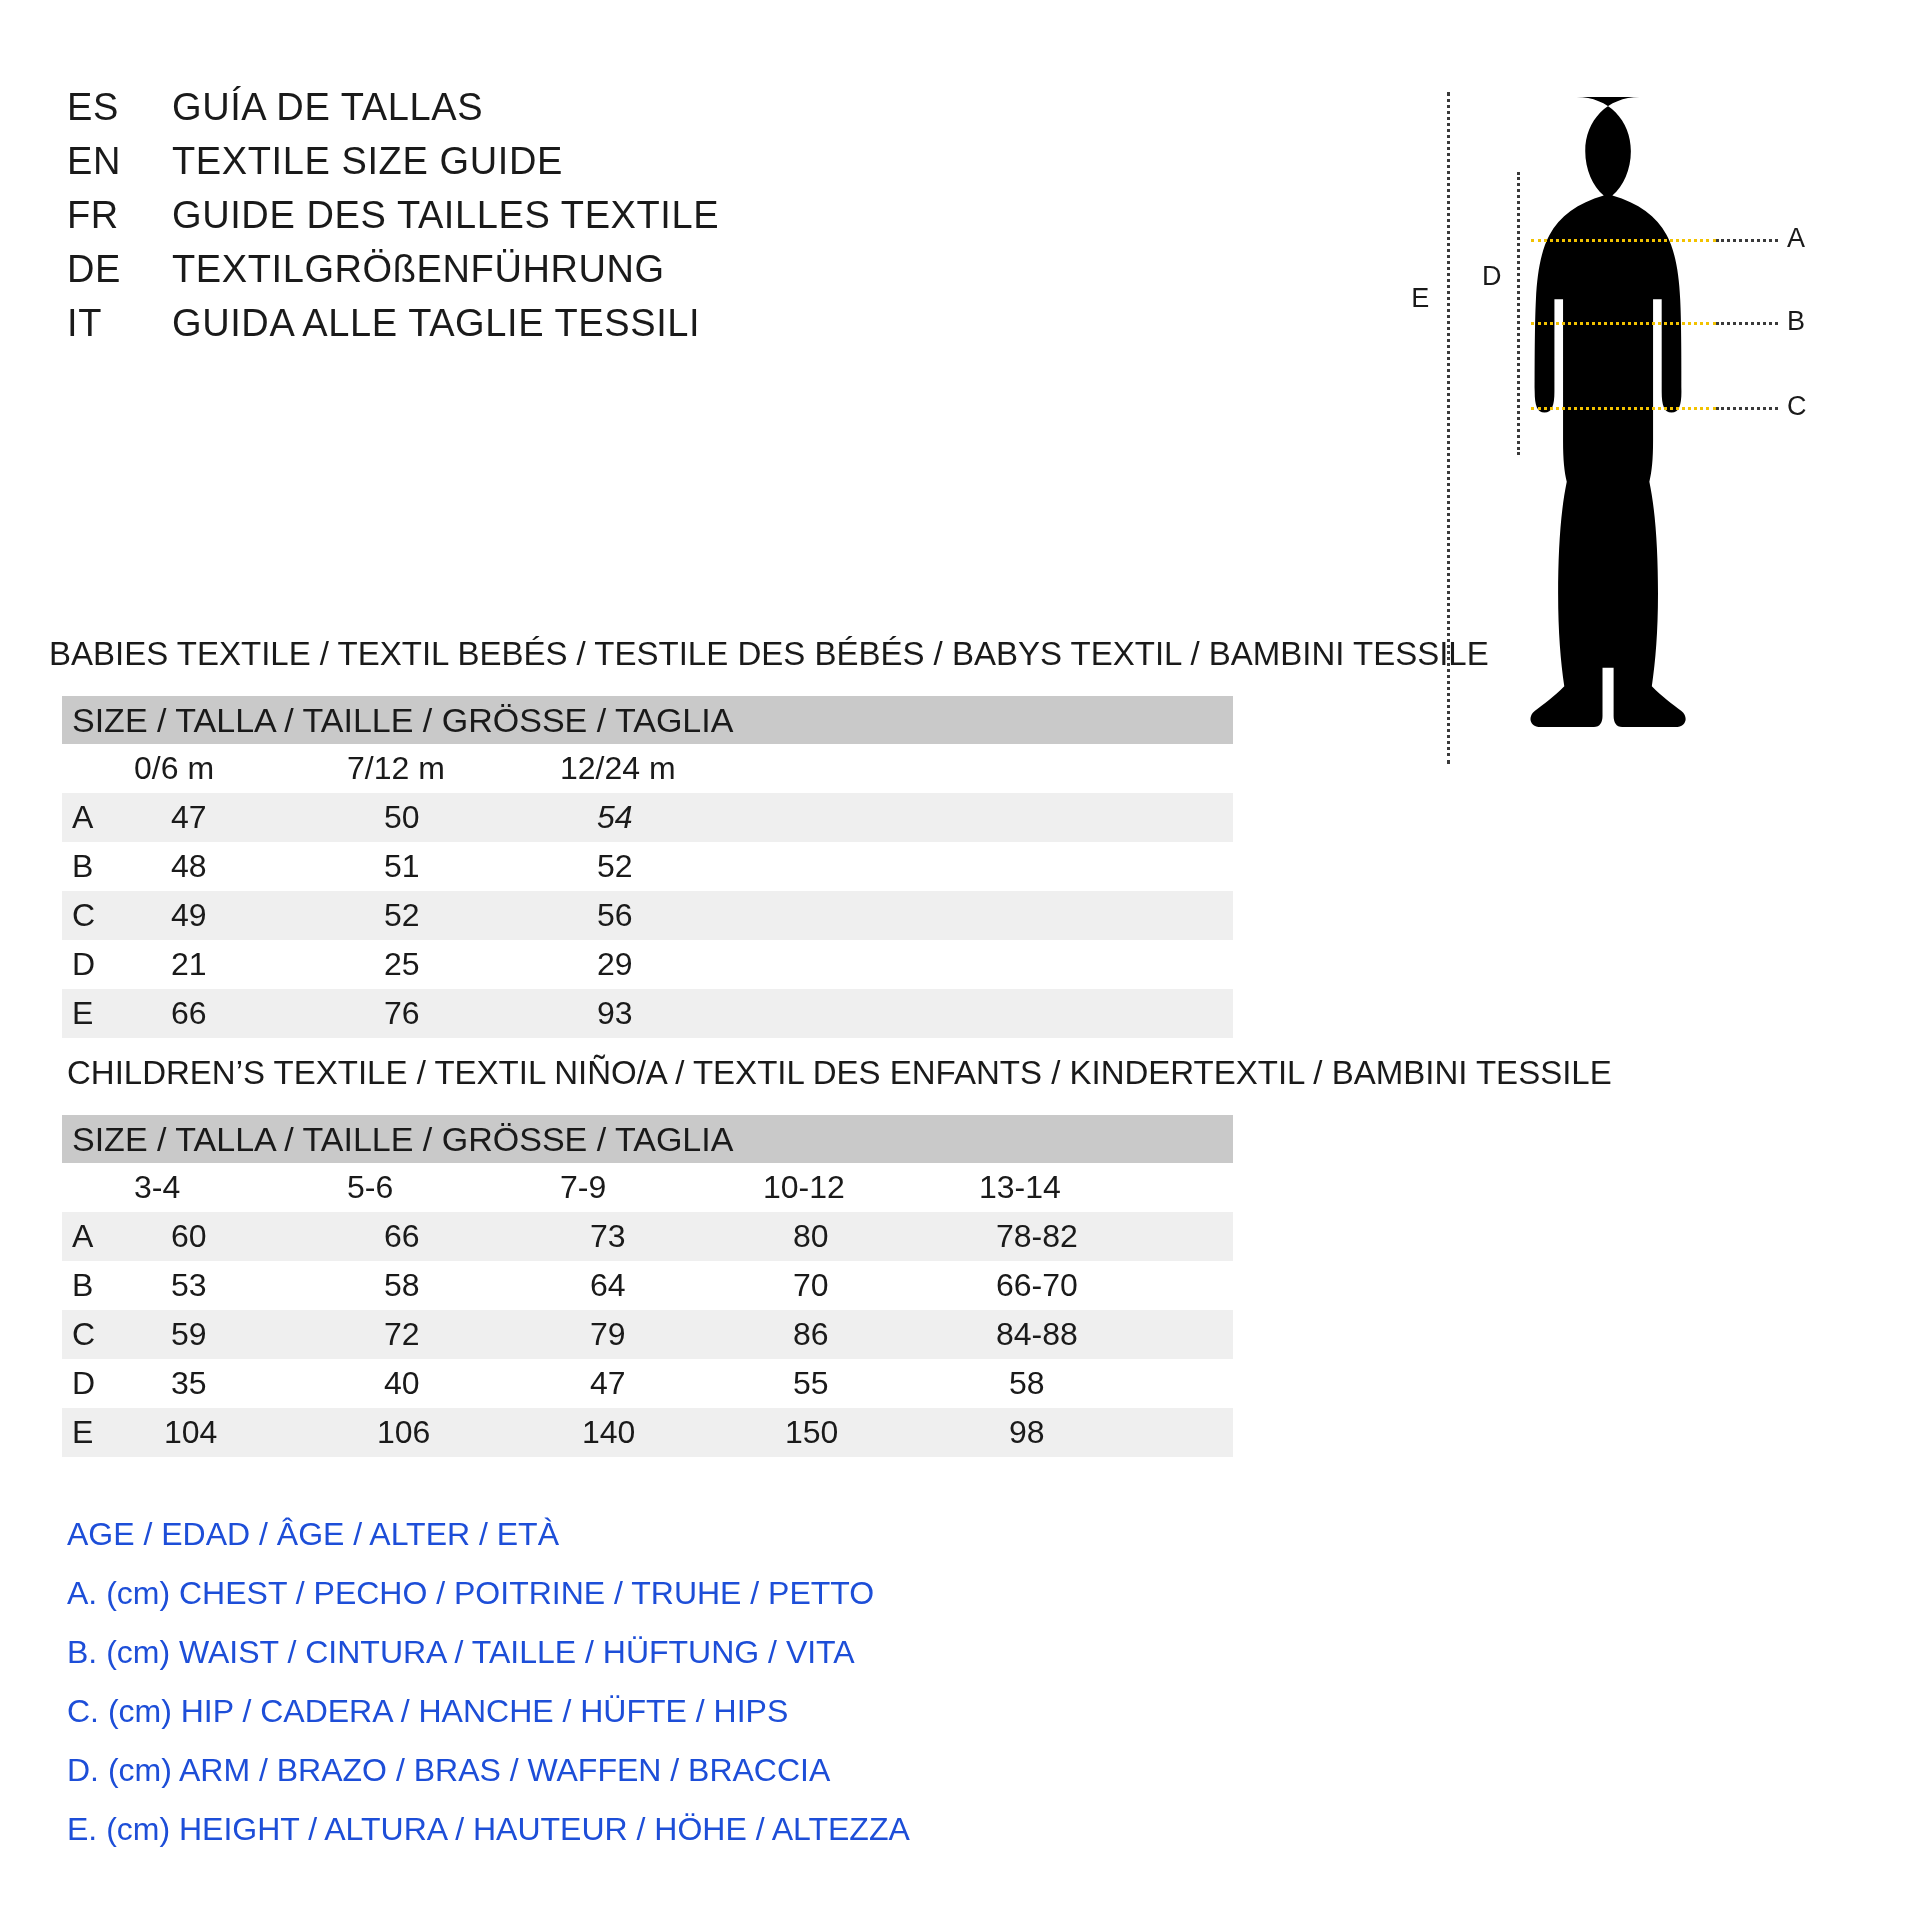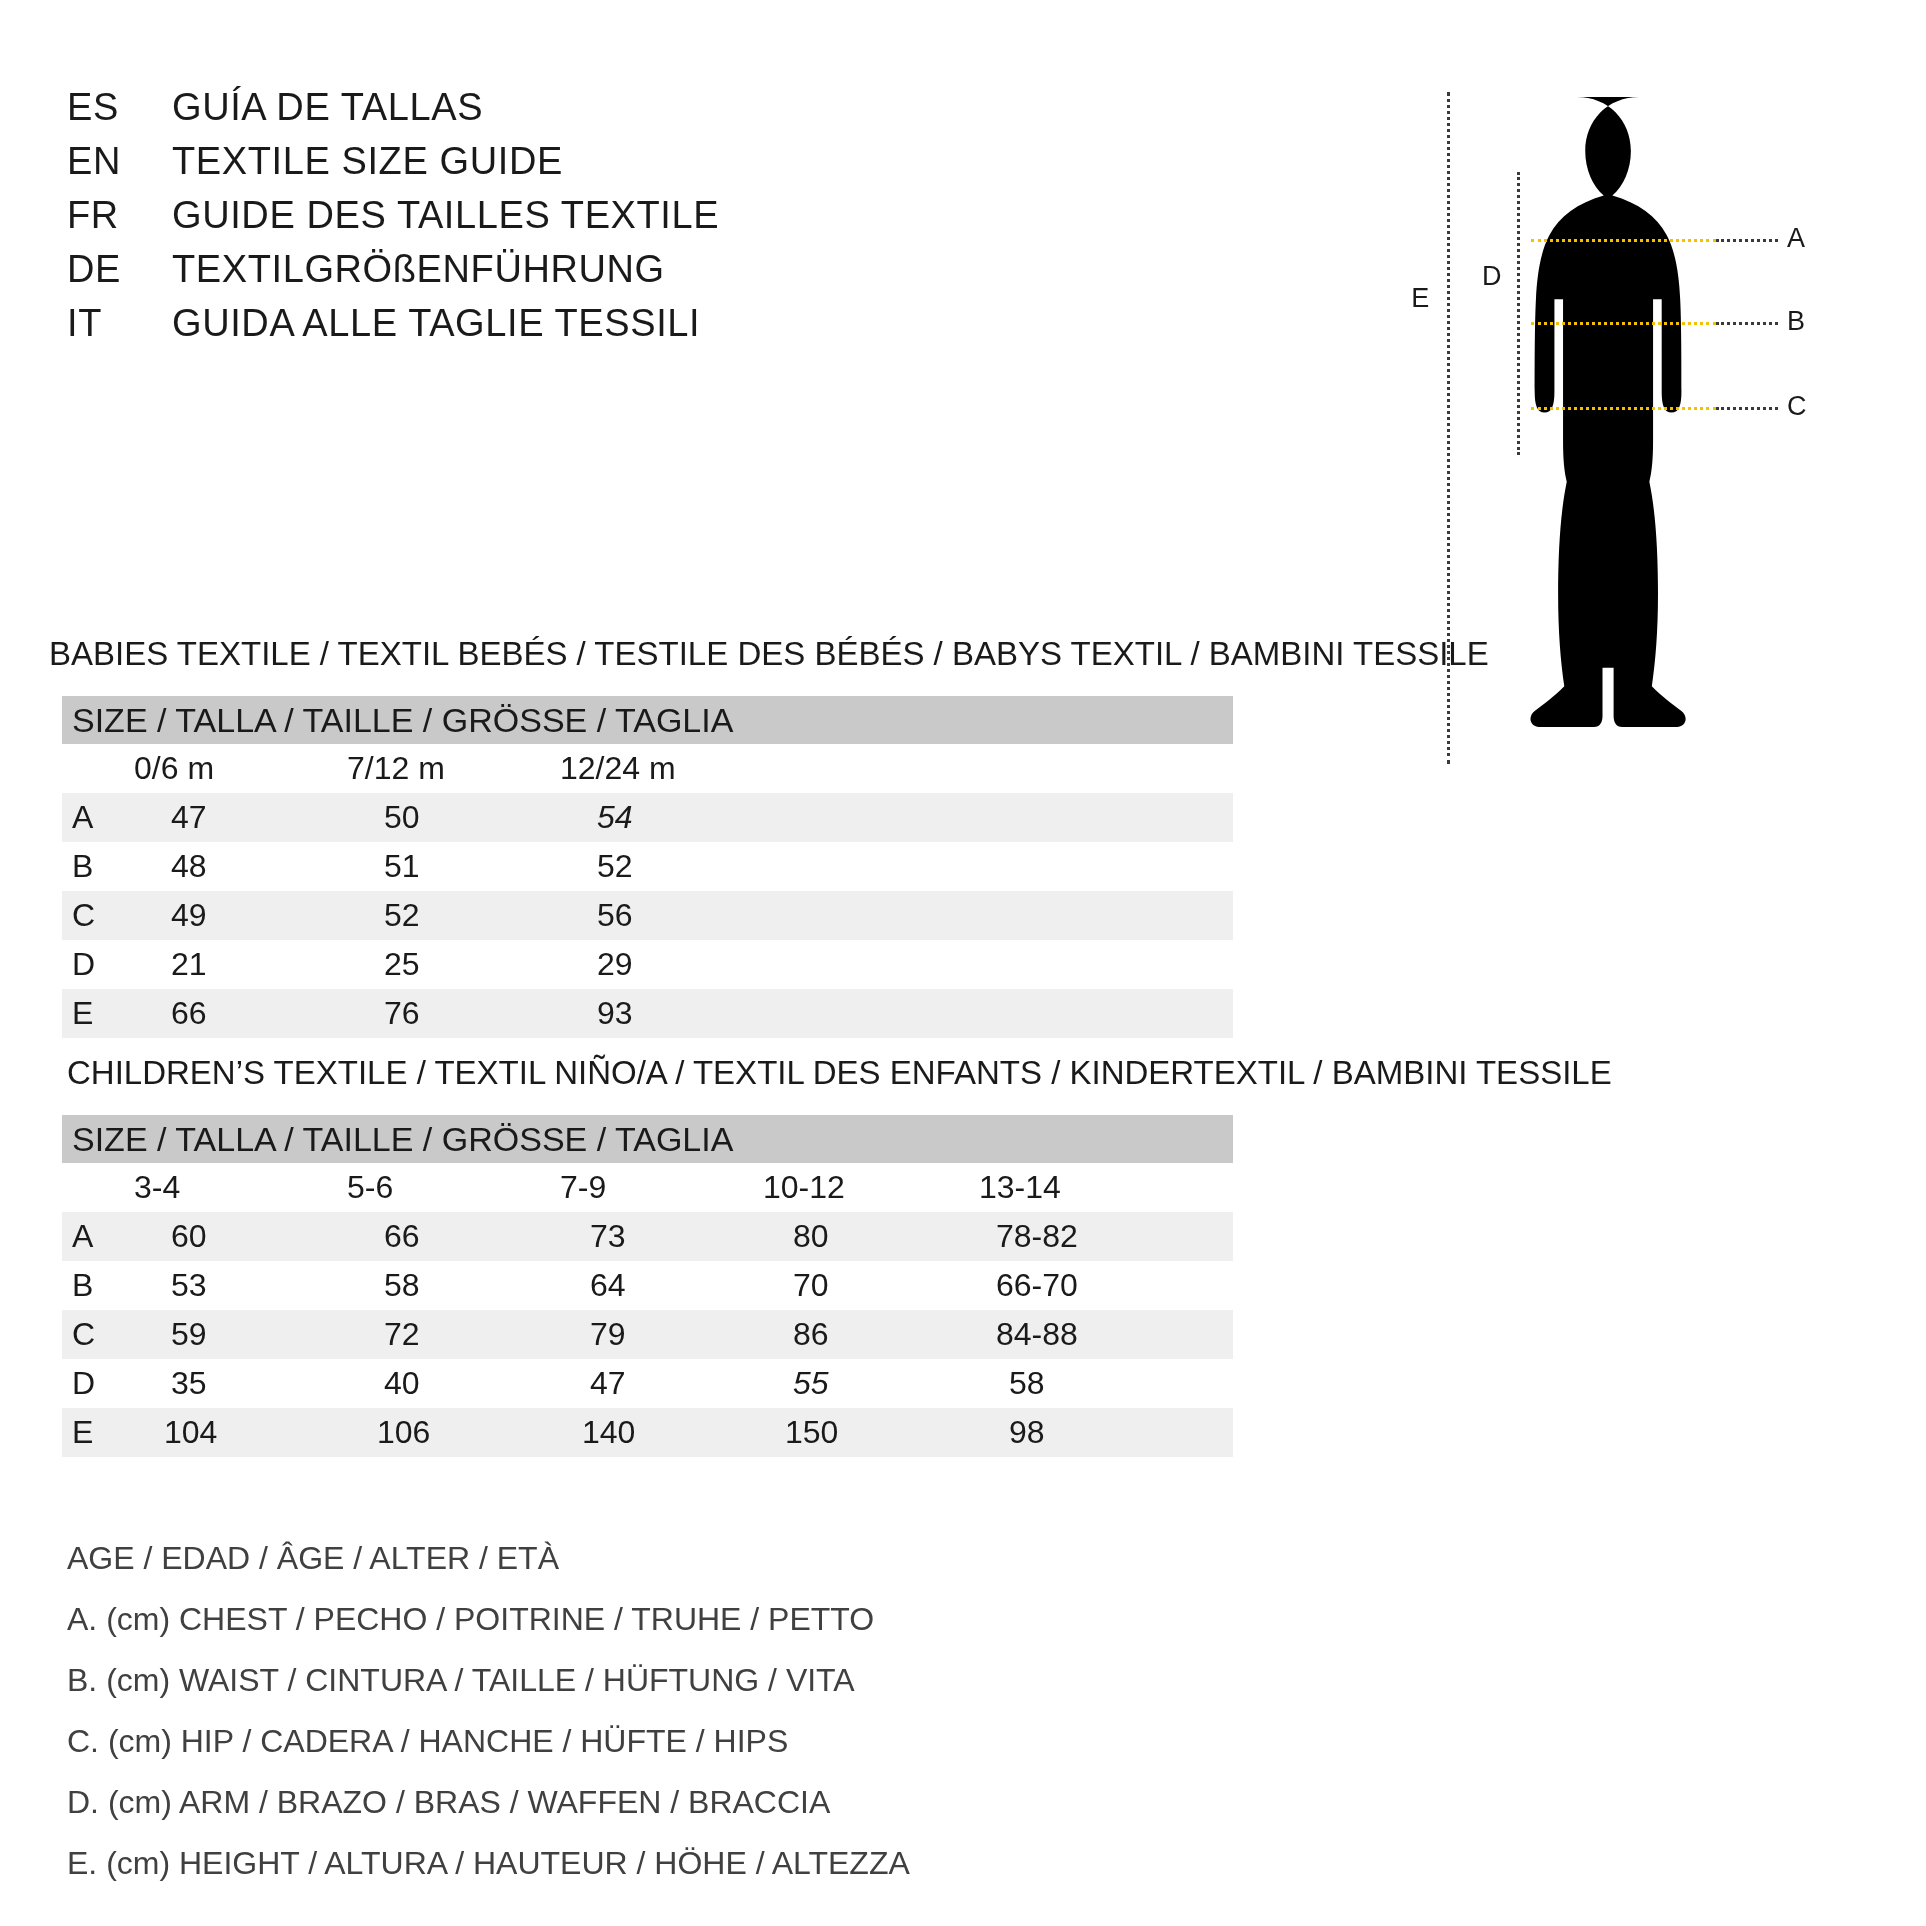--- a/index.html
+++ b/index.html
@@ -119,24 +119,23 @@
   }
 
   
   #legend {
     position: absolute;
     left: 67px;
     top: 1516px;
   }
   .legend-line {
     font-size: 32px;
-    color: #404040;
+    color: #1d4ed8;
     margin-bottom: 22px;
     white-space: nowrap;
-    margin-top: 24px;
   }
 </style>
 </head>
 <body>
 
 <div id="header-langs">
   <div class="lang-row">
     <span class="lang-code">ES</span>
     <span class="lang-title">GUÍA DE TALLAS</span>
   </div>
@@ -282,21 +281,21 @@
     <td style="padding-left:37px;">72</td>
     <td style="padding-left:30px;">79</td>
     <td style="padding-left:30px;">86</td>
     <td style="padding-left:17px;">84-88</td>
   </tr>
   <tr class="data-row-plain">
     <td class="col-label">D</td>
     <td style="padding-left:37px;">35</td>
     <td style="padding-left:37px;">40</td>
     <td style="padding-left:30px;">47</td>
-    <td style="padding-left:30px;font-style:italic;">55</td>
+    <td style="padding-left:30px;">55</td>
     <td style="padding-left:30px;">58</td>
   </tr>
   <tr class="data-row-alt">
     <td class="col-label">E</td>
     <td style="padding-left:30px;">104</td>
     <td style="padding-left:30px;">106</td>
     <td style="padding-left:22px;">140</td>
     <td style="padding-left:22px;">150</td>
     <td style="padding-left:30px;">98</td>
   </tr>

